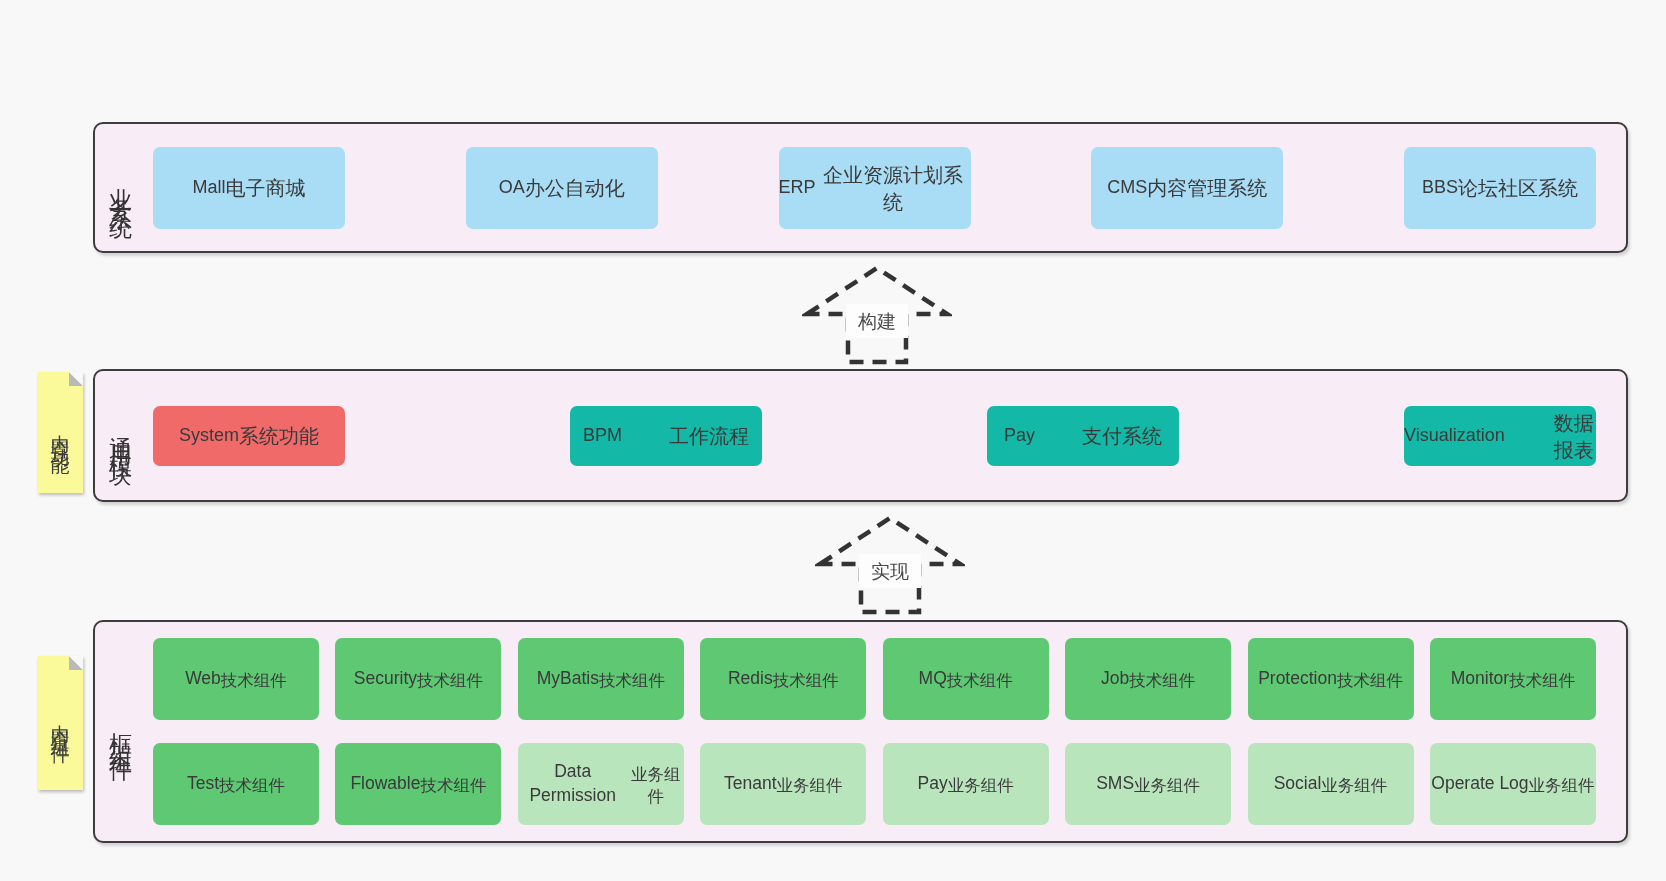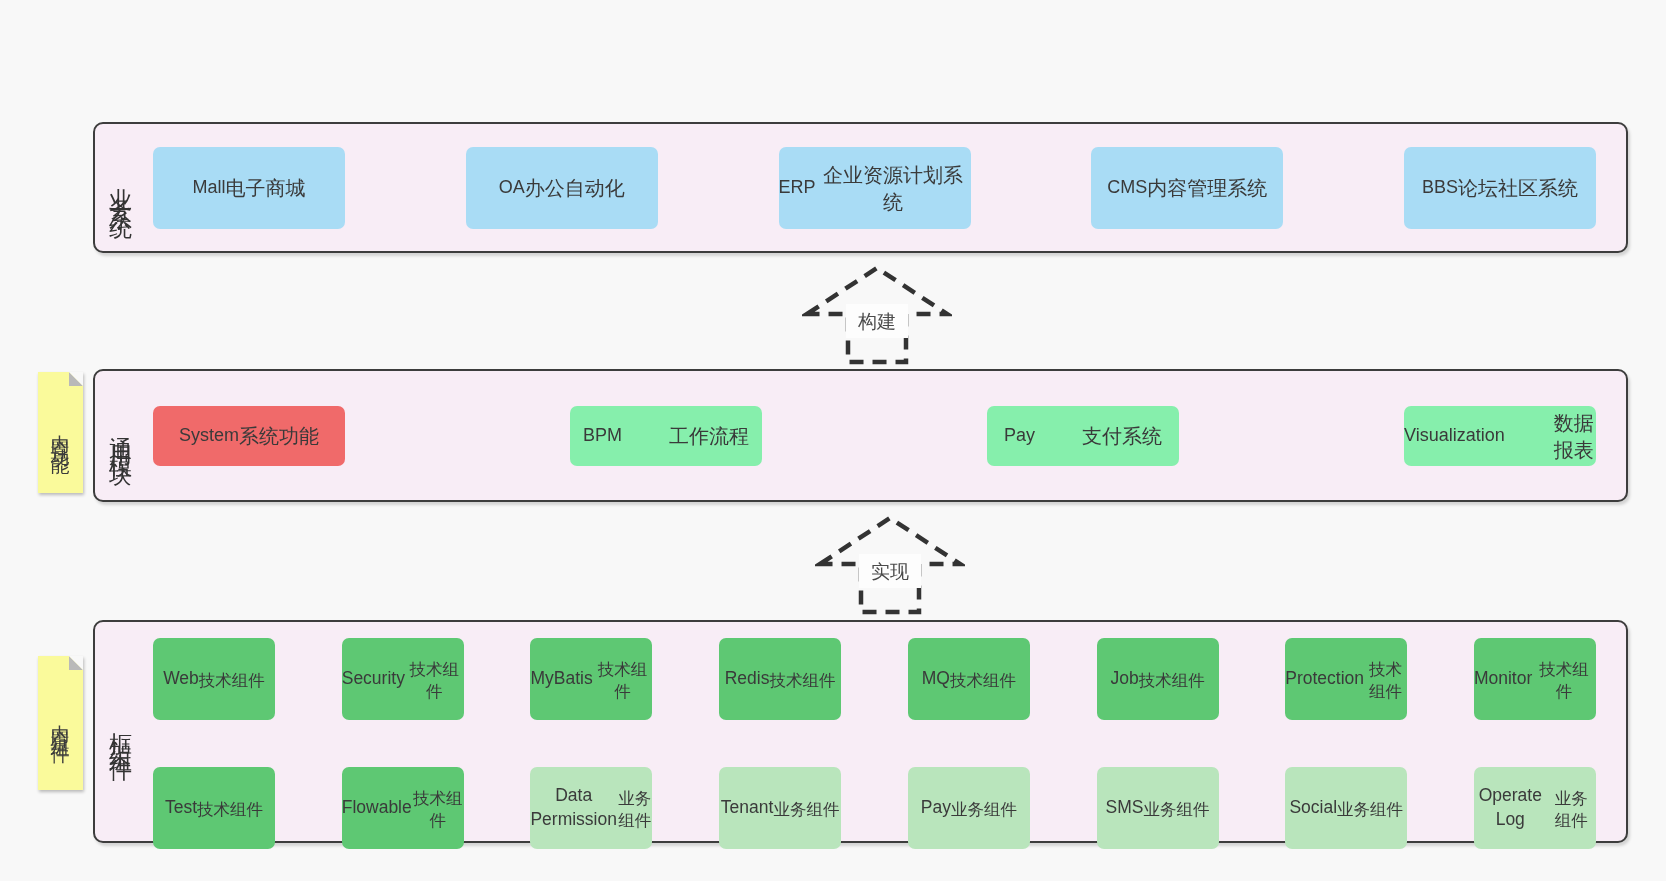--- a/index.html
+++ b/index.html
@@ -35,27 +35,27 @@
   .band2 .box{height:60px;}
   .box-name{font-size:18px;line-height:1.35;}
   .box-desc{font-size:20px;line-height:1.35;margin-top:2px;}
   
   .grid{
     position:absolute;left:0;right:0;top:0;bottom:0;
     display:flex;flex-direction:column;justify-content:center;gap:23px;
     padding:0 30px 0 58px;box-sizing:border-box;
   }
   .grid-row{display:flex;justify-content:space-between;}
-  .band3 .box{width:122px;height:82px;margin-top:24px;}
+  .band3 .box{width:166px;height:82px;}
   .band3 .box-name{font-size:17.5px;max-width:114px;}
   .band3 .box-desc{font-size:16.5px;}
   
   .c-blue{background:#a9dcf5;}
   .c-red{background:#f06a6a;}
-  .c-pink{background:#86efac;gap:47px;}
+  .c-pink{background:#14b8a6;gap:47px;}
   .c-green{background:#5ec873;}
   .c-lgreen{background:#b9e5bc;}
   
   .note{
     position:absolute;left:38px;width:45px;background:#fafa9b;
     box-shadow:1px 2px 3px rgba(0,0,0,0.25);
     display:flex;align-items:center;justify-content:center;
   }
   .note2{top:372px;height:121px;}
   .note3{top:656px;height:134px;}

